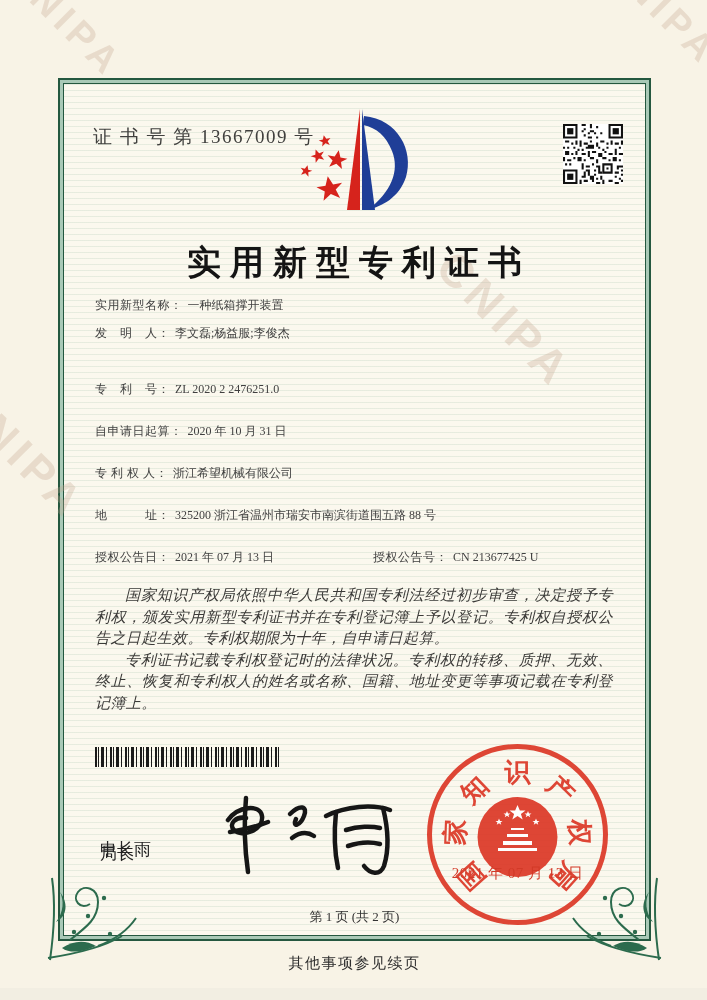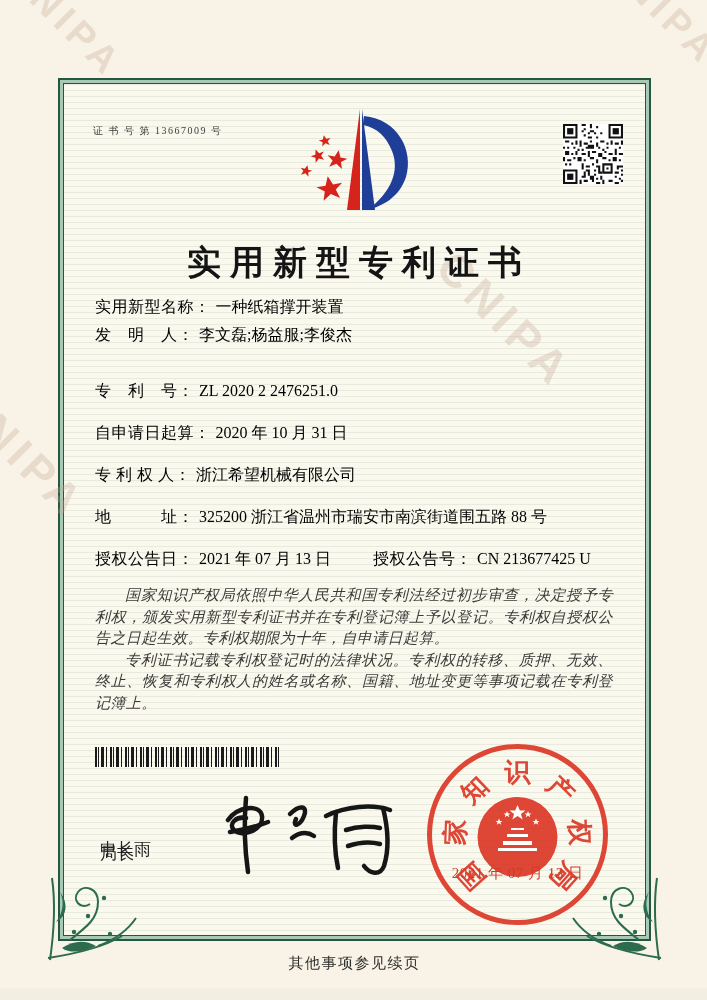--- a/index.html
+++ b/index.html
@@ -16,29 +16,29 @@
   .wm{position:absolute;z-index:2;font-family:"Liberation Sans","DejaVu Sans",sans-serif;
       font-weight:bold;color:rgba(196,164,142,0.30);letter-spacing:6px;
       transform:rotate(45deg);white-space:nowrap;}
   .wm1{left:-8px;top:-2px;font-size:38px;}
   .wm2{left:588px;top:-14px;font-size:38px;}
   .wm3{left:420px;top:292px;font-size:46px;color:rgba(200,170,148,0.33);}
   .wm4{left:-62px;top:428px;font-size:44px;}
 
   .content{position:absolute;inset:0;z-index:3;color:#3a3a3a;}
 
-  .cert-no{position:absolute;left:93px;top:124px;font-size:10px;letter-spacing:1.5px;color:#40403e;}
+  .cert-no{position:absolute;left:93px;top:124px;font-size:19px;letter-spacing:1.5px;color:#40403e;}
 
   .logo{position:absolute;left:292px;top:104px;}
   .qr{position:absolute;left:563px;top:124px;}
 
   .title{position:absolute;left:58px;top:216px;width:593px;text-align:center;
          font-size:34px;font-weight:bold;color:#141414;letter-spacing:9px;text-indent:9px;margin-top:24px;}
 
-  .row{position:absolute;left:95px;font-size:16px;white-space:nowrap;color:#000000;}
+  .row{position:absolute;left:95px;font-size:12px;white-space:nowrap;color:#404040;}
   .row .lbl{letter-spacing:0.5px;}
   .row .val{margin-left:5px;}
   .grant-right{position:absolute;left:278px;top:0;white-space:nowrap;}
 
   .paras{position:absolute;left:95px;top:585px;width:518px;font-size:15px;line-height:21.5px;
          text-align:justify;font-style:italic;color:#3b3a38;letter-spacing:0.4px;}
   .paras p{text-indent:2em;}
 
   .barcode{position:absolute;left:95px;top:747px;width:186px;height:20px;
     background:repeating-linear-gradient(90deg,#1a1a1a 0 2px,transparent 2px 3px,
@@ -245,17 +245,18 @@
         <g fill="#fff">
           <rect x="74" y="107" width="39" height="3"></rect>
           <rect x="79" y="100" width="29" height="4"></rect>
           <rect x="83" y="93" width="21" height="3"></rect>
           <rect x="87" y="87" width="13" height="2"></rect>
         </g>
       </g>
     </svg>
     <div class="seal-date">2021 年 07 月 13 日</div>
 
+    <div class="page-info">第 1 页 (共 2 页)</div>
   </div>
 
   <div class="footer-note">其他事项参见续页</div>
   <div class="bottom-strip"></div>
 </div>
 
 </body></html>

